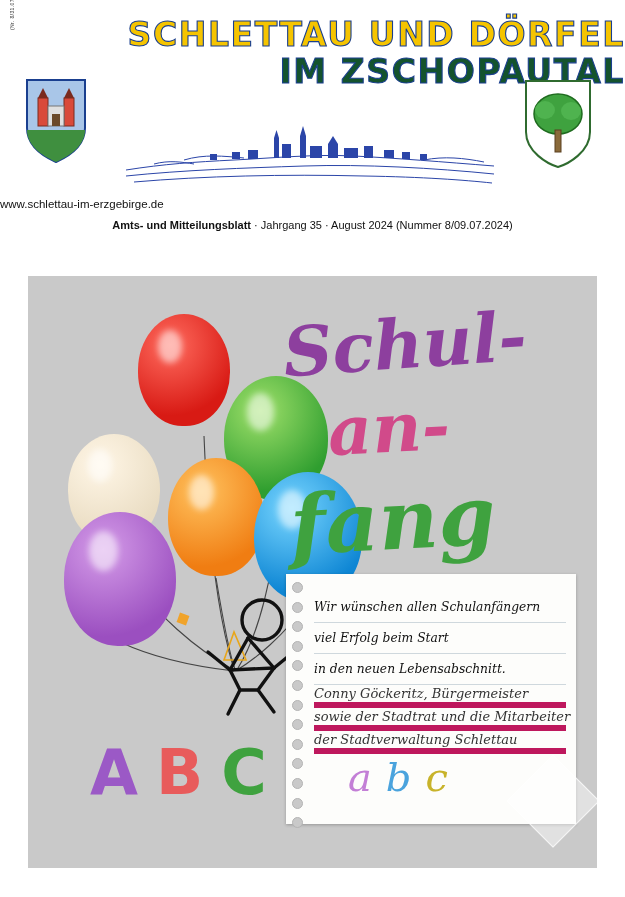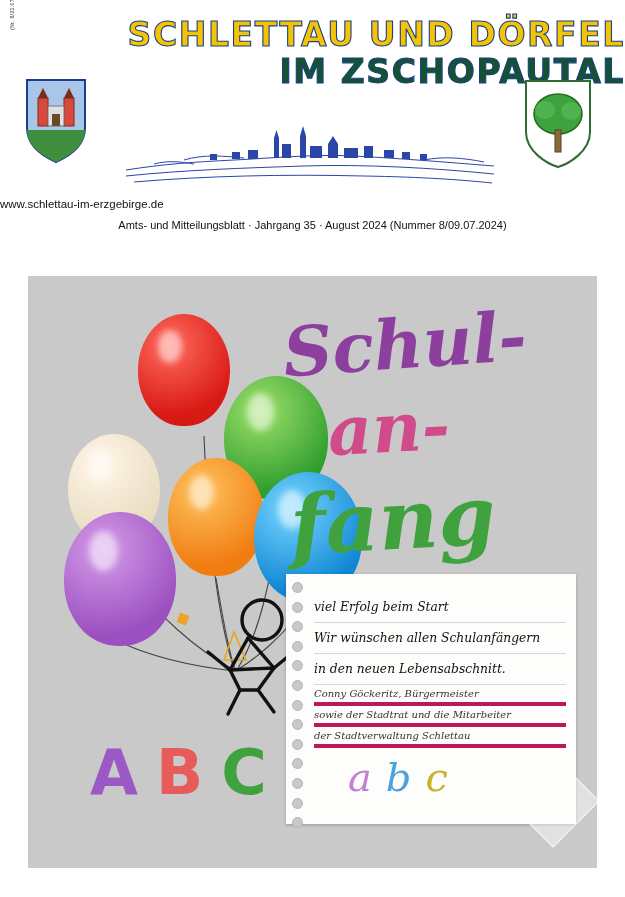--- a/index.html
+++ b/index.html
@@ -96,21 +96,21 @@
   }
   .issue-line {
     position: absolute;
     left: 0;
     top: 219px;
     width: 625px;
     text-align: center;
     font-size: 11px;
     color: #111;
   }
-  .issue-line .bold { font-weight: normal; }
+  .issue-line .bold { font-weight: bold; }
 
   
   .cover {
     position: absolute;
     left: 28px;
     top: 276px;
     width: 569px;
     height: 592px;
     background: #c9c9c9;
     overflow: hidden;
@@ -211,24 +211,24 @@
     font-style: italic;
     font-size: 12.3px;
     color: #111;
     line-height: 30px;
     border-bottom: 1px solid #cfd8dd;
     white-space: nowrap;
   }
   .note-sig {
     font-family: "DejaVu Serif", serif;
     font-style: italic;
-    font-size: 10px;
+    font-size: 13px;
     color: #333;
     line-height: 17px;
-    border-bottom: 4px solid #be185d;
+    border-bottom: 6px solid #be185d;
     white-space: nowrap;
   }
   .abc-script {
     position: absolute;
     left: 320px;
     top: 478px;
     font-family: "DejaVu Serif", serif;
     font-style: italic;
     font-size: 40px;
     letter-spacing: 14px;
@@ -382,22 +382,22 @@
       <div class="hole"></div>
       <div class="hole"></div>
       <div class="hole"></div>
       <div class="hole"></div>
       <div class="hole"></div>
       <div class="hole"></div>
       <div class="hole"></div>
       <div class="hole"></div>
     </div>
     <div class="lines">
+      <div class="note-msg">Wir wünschen allen Schulanfängern</div>
       <div class="note-msg">viel Erfolg beim Start</div>
-      <div class="note-msg">Wir wünschen allen Schulanfängern</div>
       <div class="note-msg">in den neuen Lebensabschnitt.</div>
       <div class="note-sig">Conny Göckeritz, Bürgermeister</div>
       <div class="note-sig">sowie der Stadtrat und die Mitarbeiter</div>
       <div class="note-sig">der Stadtverwaltung Schlettau</div>
     </div>
   </div>
 
   <div class="abc-script">
     <span class="a">a</span><span class="b">b</span><span class="c">c</span>
   </div>

